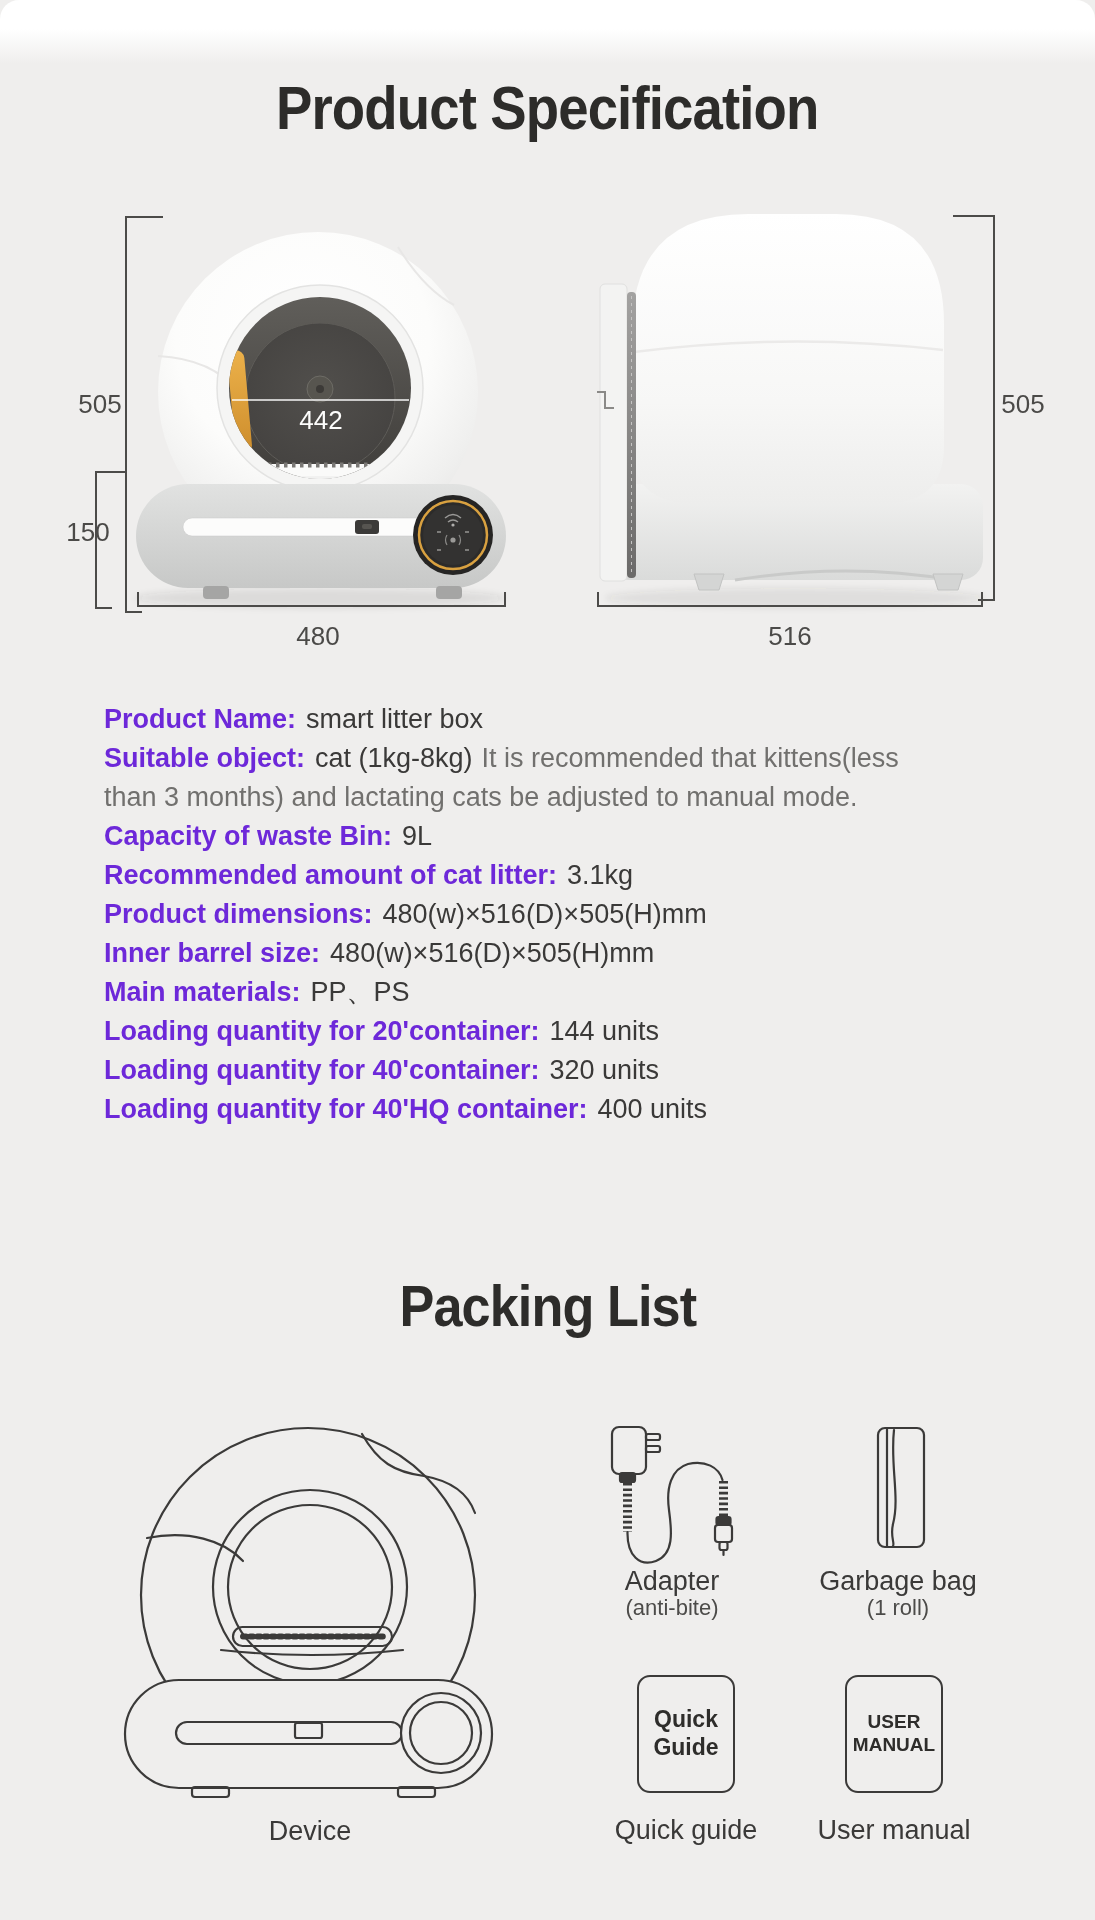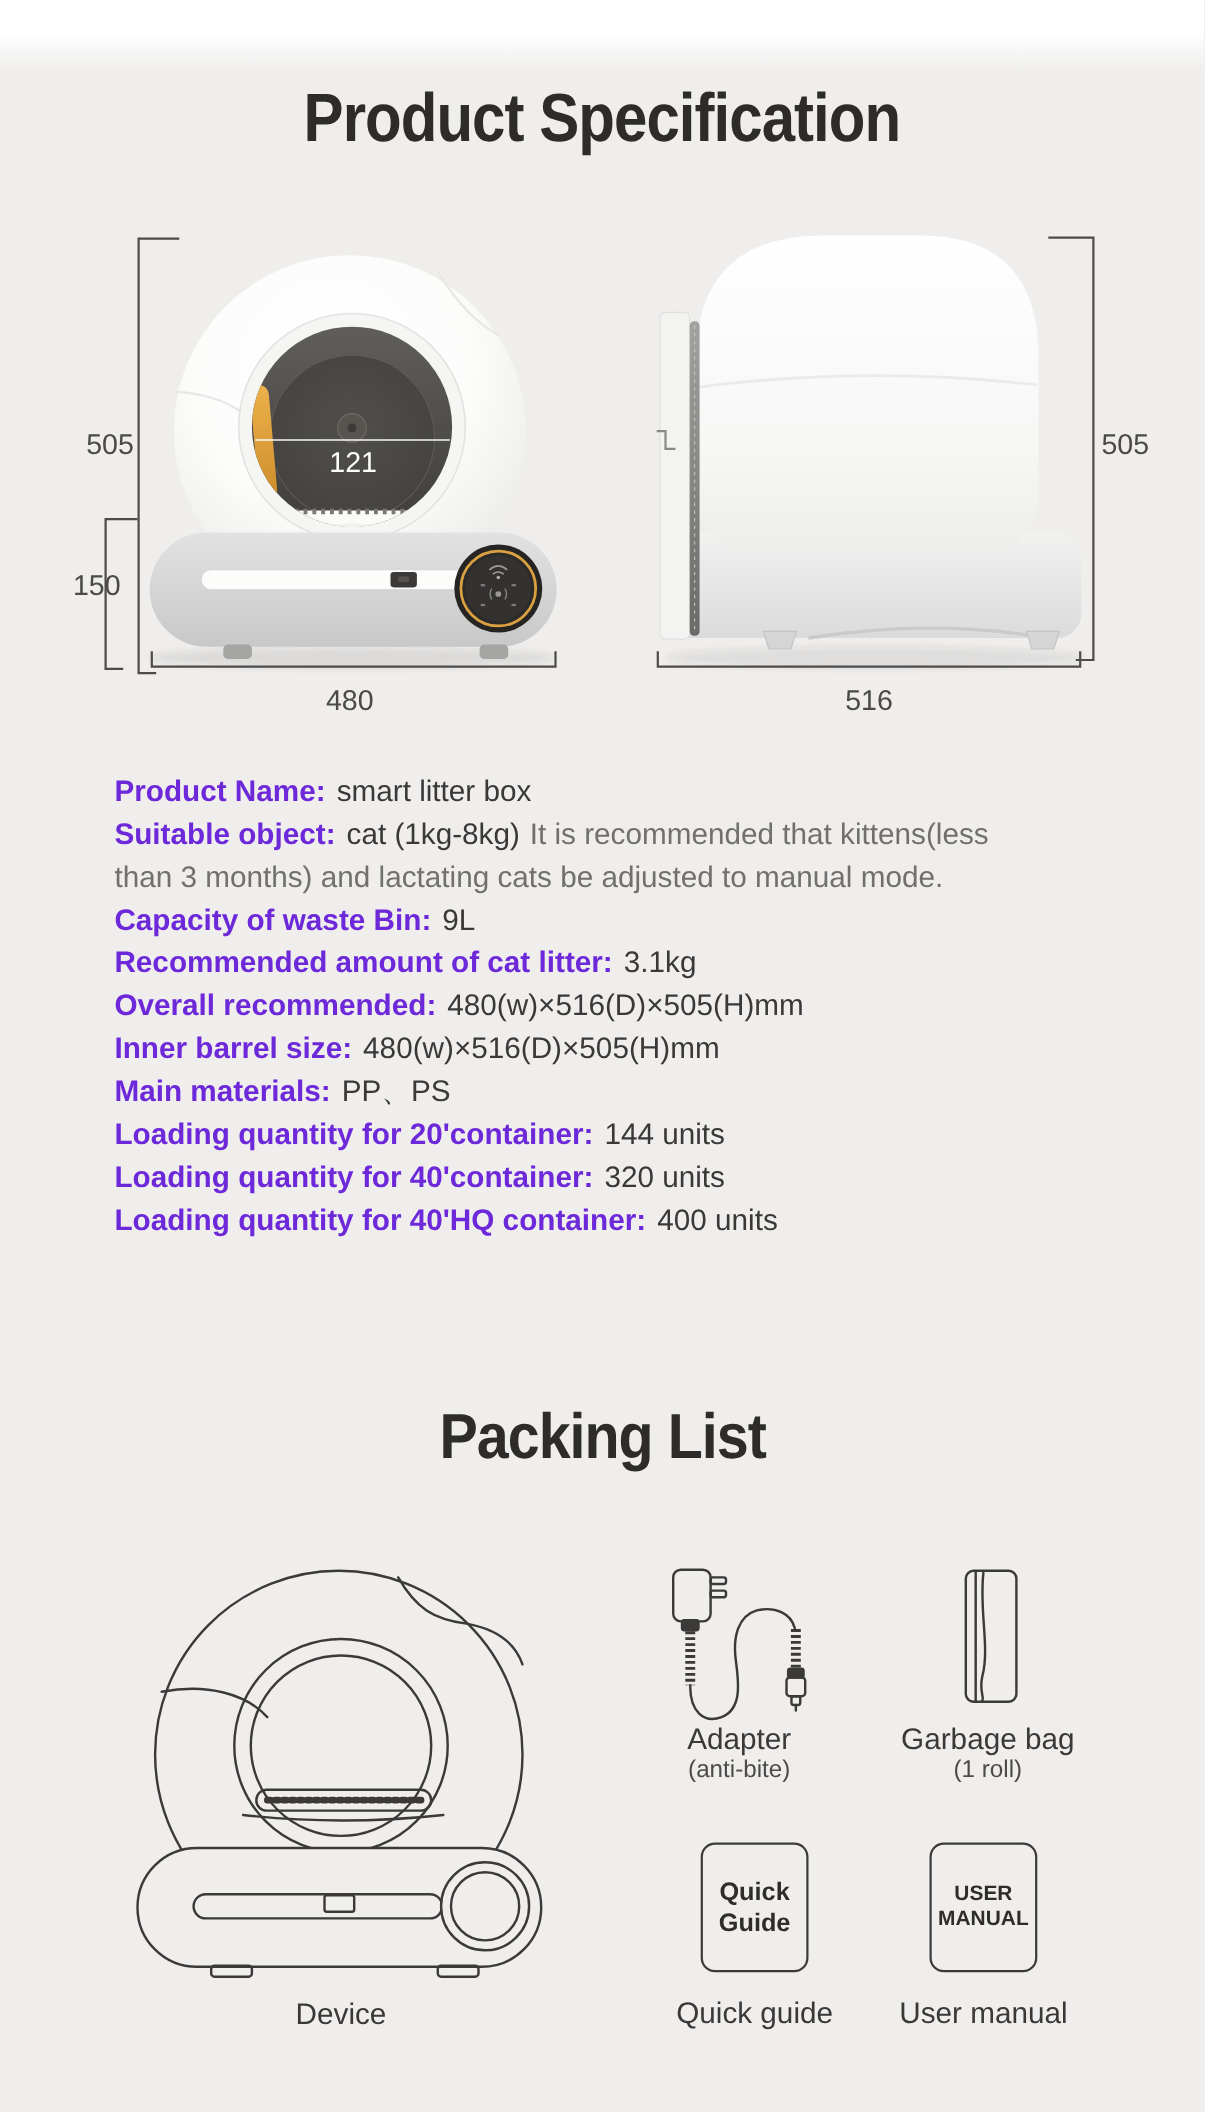--- a/index.html
+++ b/index.html
@@ -1,17 +1,17 @@
 <!DOCTYPE html>
 <html><head>
 <meta charset="utf-8">
 <style>
   html,body{margin:0;padding:0;background:#efeeed;}
   .canvas{position:relative;width:1095px;height:1920px;background:#efeeed;overflow:hidden;
-          font-family:"Liberation Sans", sans-serif;color:#2d2c2a;}
+          font-family:"Liberation Sans", sans-serif;color:#2d2c2a;border-radius:19px;}
   .abs{position:absolute;}
   .top-fade{left:0;top:0;width:1095px;height:64px;
             background:linear-gradient(#ffffff 0%,#ffffff 45%,#efeeed 100%);}
   .h-title{left:0;top:72px;width:1095px;text-align:center;}
   .h-title span{display:inline-block;font-size:62px;font-weight:bold;color:#2d2c2a;
                 letter-spacing:-1px;transform:scaleX(0.88);}
   .h-pack{left:0;top:1272px;width:1095px;text-align:center;}
   .h-pack span{display:inline-block;font-size:58px;font-weight:bold;color:#2d2c2a;
                letter-spacing:-1px;transform:scaleX(0.9);}
   .dim{font-size:26px;color:#4b4a48;text-align:center;}
@@ -187,21 +187,21 @@
       </g>
     </g>
   </svg>
 
   <div class="abs h-title">
     <span>Product Specification</span>
   </div>
 
   <div class="abs dim" style="left:64px;top:389px;width:72px">505</div>
   <div class="abs dim" style="left:52px;top:517px;width:72px">150</div>
-  <div class="abs dim white" style="left:261px;top:405px;width:120px">121</div>
+  <div class="abs dim white" style="left:261px;top:405px;width:120px">442</div>
   <div class="abs dim" style="left:248px;top:621px;width:140px">480</div>
   <div class="abs dim" style="left:720px;top:621px;width:140px">516</div>
   <div class="abs dim" style="left:987px;top:389px;width:72px">505</div>
 
   <div class="abs specs">
     <div class="spec-line">
       <span class="spec-label">Product Name:</span><span class="spec-value">smart litter box</span>
     </div>
     <div class="spec-line">
       <span class="spec-label">Suitable object:</span><span class="spec-value">cat (1kg-8kg)</span><span class="spec-note">It is recommended that kittens(less</span>
@@ -209,21 +209,21 @@
     <div class="spec-line">
       <span class="spec-note" style="margin-left:0">than 3 months) and lactating cats be adjusted to manual mode.</span>
     </div>
     <div class="spec-line">
       <span class="spec-label">Capacity of waste Bin:</span><span class="spec-value">9L</span>
     </div>
     <div class="spec-line">
       <span class="spec-label">Recommended amount of cat litter:</span><span class="spec-value">3.1kg</span>
     </div>
     <div class="spec-line">
-      <span class="spec-label">Overall recommended:</span><span class="spec-value">480(w)×516(D)×505(H)mm</span>
+      <span class="spec-label">Product dimensions:</span><span class="spec-value">480(w)×516(D)×505(H)mm</span>
     </div>
     <div class="spec-line">
       <span class="spec-label">Inner barrel size:</span><span class="spec-value">480(w)×516(D)×505(H)mm</span>
     </div>
     <div class="spec-line">
       <span class="spec-label">Main materials:</span><span class="spec-value">PP、PS</span>
     </div>
     <div class="spec-line">
       <span class="spec-label">Loading quantity for 20'container:</span><span class="spec-value">144 units</span>
     </div>

